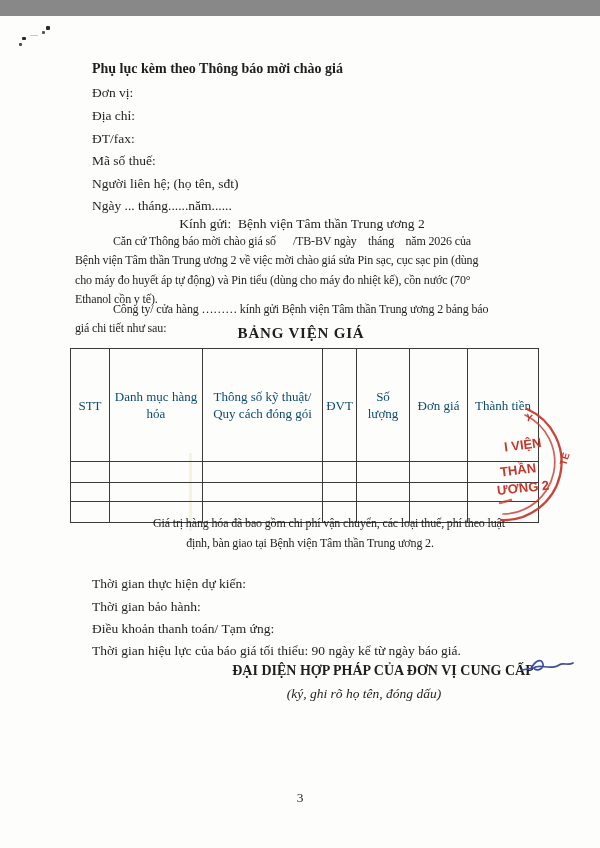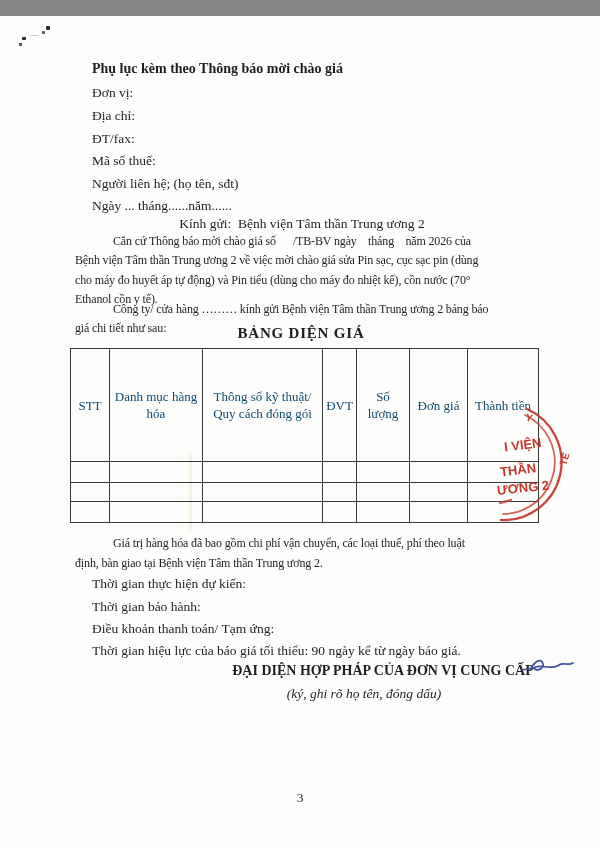--- a/index.html
+++ b/index.html
@@ -55,21 +55,21 @@
     <div class="pline">Bệnh viện Tâm thần Trung ương 2 về việc mời chào giá sửa Pin sạc, cục sạc pin (dùng</div>
     <div class="pline">cho máy đo huyết áp tự động) và Pin tiểu (dùng cho máy đo nhiệt kế), cồn nước (70°</div>
     <div class="pline">Ethanol cồn y tế).</div>
   </div>
 
   <div class="para" style="top:284px;line-height:18.6px;">
     <div class="pline indent">Công ty/ cửa hàng ……… kính gửi Bệnh viện Tâm thần Trung ương 2 bảng báo</div>
     <div class="pline">giá chi tiết như sau:</div>
   </div>
 
-  <div class="t bold center" style="left:301px;top:309px;font-size:15px;letter-spacing:0.8px;">BẢNG DIỆN GIÁ</div>
+  <div class="t bold center" style="left:301px;top:309px;font-size:15px;letter-spacing:0.8px;">BẢNG VIỆN GIÁ</div>
 
   <div class="streak"></div>
 
   <table class="doc-table">
     <colgroup>
       <col style="width:39px">
         <col style="width:93px">
         <col style="width:120px">
       <col style="width:34px">
         <col style="width:53px">
@@ -124,21 +124,21 @@
     </g>
     <g fill="#c5382c" class="stamp-text">
       <text x="41" y="22" font-size="10" transform="rotate(14 44 18)">Y</text>
       <text x="73" y="64" font-size="10" transform="rotate(-72 79 60)">TẾ</text>
       <text x="19" y="50" font-size="13" transform="rotate(-7 40 46)">I VIỆN</text>
       <text x="15" y="75" font-size="13" transform="rotate(-7 35 71)">THẦN</text>
       <text x="12" y="93" font-size="13" transform="rotate(-6 40 89)">ƯƠNG 2</text>
     </g>
   </svg>
 
-  <div class="para" style="top:518px;line-height:19.8px;">
+  <div class="para" style="top:498px;line-height:19.8px;text-align:center;">
     <div class="pline indent">Giá trị hàng hóa đã bao gồm chi phí vận chuyển, các loại thuế, phí theo luật</div>
     <div class="pline">định, bàn giao tại Bệnh viện Tâm thần Trung ương 2.</div>
   </div>
 
   <div class="t" style="left:92px;top:560px;">Thời gian thực hiện dự kiến:</div>
   <div class="t" style="left:92px;top:583px;">Thời gian bảo hành:</div>
   <div class="t" style="left:92px;top:605px;">Điều khoản thanh toán/ Tạm ứng:</div>
   <div class="t" style="left:92px;top:627px;">Thời gian hiệu lực của báo giá tối thiểu: 90 ngày kể từ ngày báo giá.</div>
 
   <div class="t bold center" style="left:383px;top:647px;font-size:14px;">ĐẠI DIỆN HỢP PHÁP CỦA ĐƠN VỊ CUNG CẤP</div>

